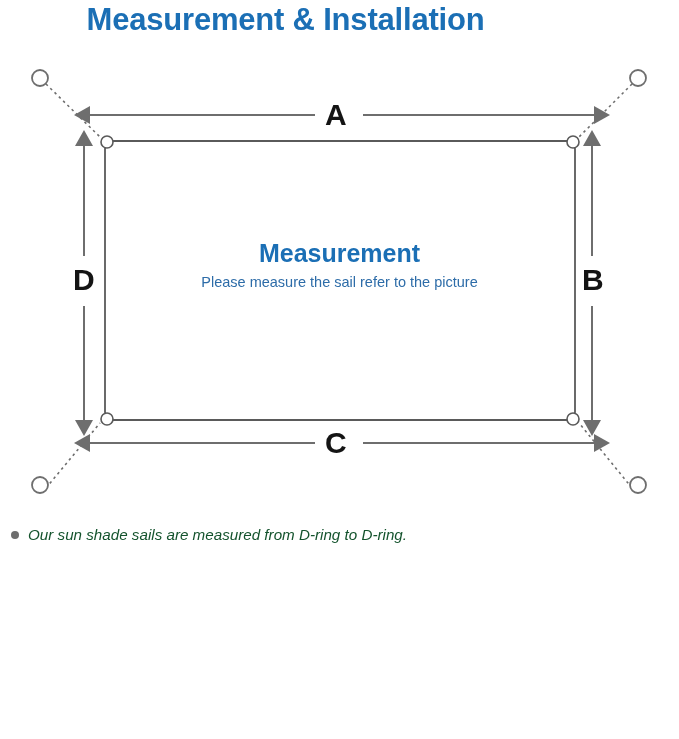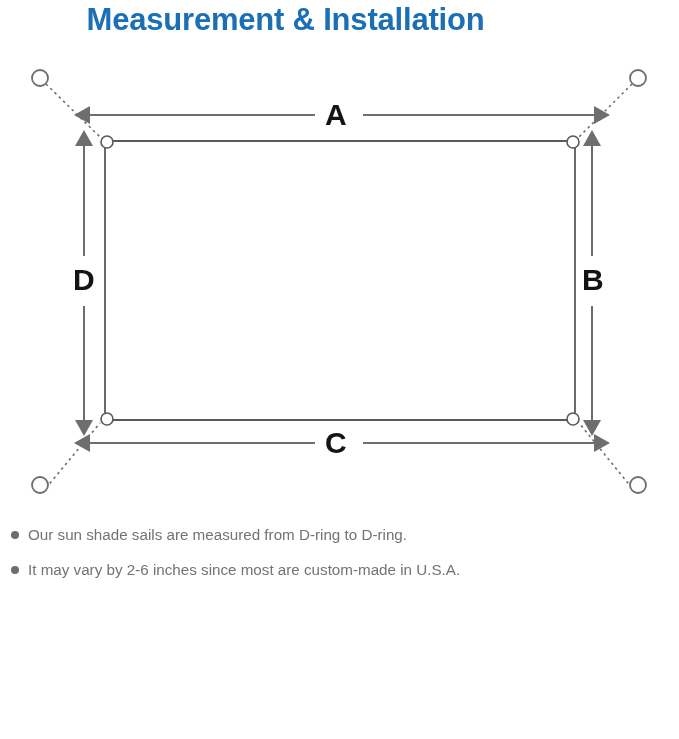--- a/index.html
+++ b/index.html
@@ -78,24 +78,25 @@
   #notes {
     position: absolute;
     top: 524px;
     left: 0;
     width: 679px;
   }
   .note-item {
     position: relative;
     padding-left: 28px;
     margin-bottom: 14px;
-    color: #737373;
+    color: #14532d;
     font-size: 15.2px;
     line-height: 21px;
     padding-right: 12px;
+    font-style: italic;
   }
   .note-bullet {
     position: absolute;
     left: 11px;
     top: 7px;
     width: 8px;
     height: 8px;
     border-radius: 50%;
     background: #6e6e6e;
   }
@@ -159,24 +160,24 @@
       <line x1="592" y1="98" x2="592" y2="208" marker-start="url(#arrowL)"></line>
       <line x1="592" y1="258" x2="592" y2="372" marker-end="url(#arrowR)"></line>
     </g>
   </svg>
 
   <div class="dim-letter" id="dim-a">A</div>
   <div class="dim-letter" id="dim-b">B</div>
   <div class="dim-letter" id="dim-c">C</div>
   <div class="dim-letter" id="dim-d">D</div>
 
+  <div id="sail-center-label">
+    <div id="sail-center-title">Measurement</div>
+    <div id="sail-center-sub">Please measure the sail refer to the picture</div>
+  </div>
 </div>
 
 <div id="notes">
   <div class="note-item">
     <span class="note-bullet"></span>
     <span>Our sun shade sails are measured from D-ring to D-ring.</span>
   </div>
-  <div class="note-item">
-    <span class="note-bullet"></span>
-    <span>It may vary by 2-6 inches since most are custom-made in U.S.A.</span>
-  </div>
 </div>
 
 </body></html>

